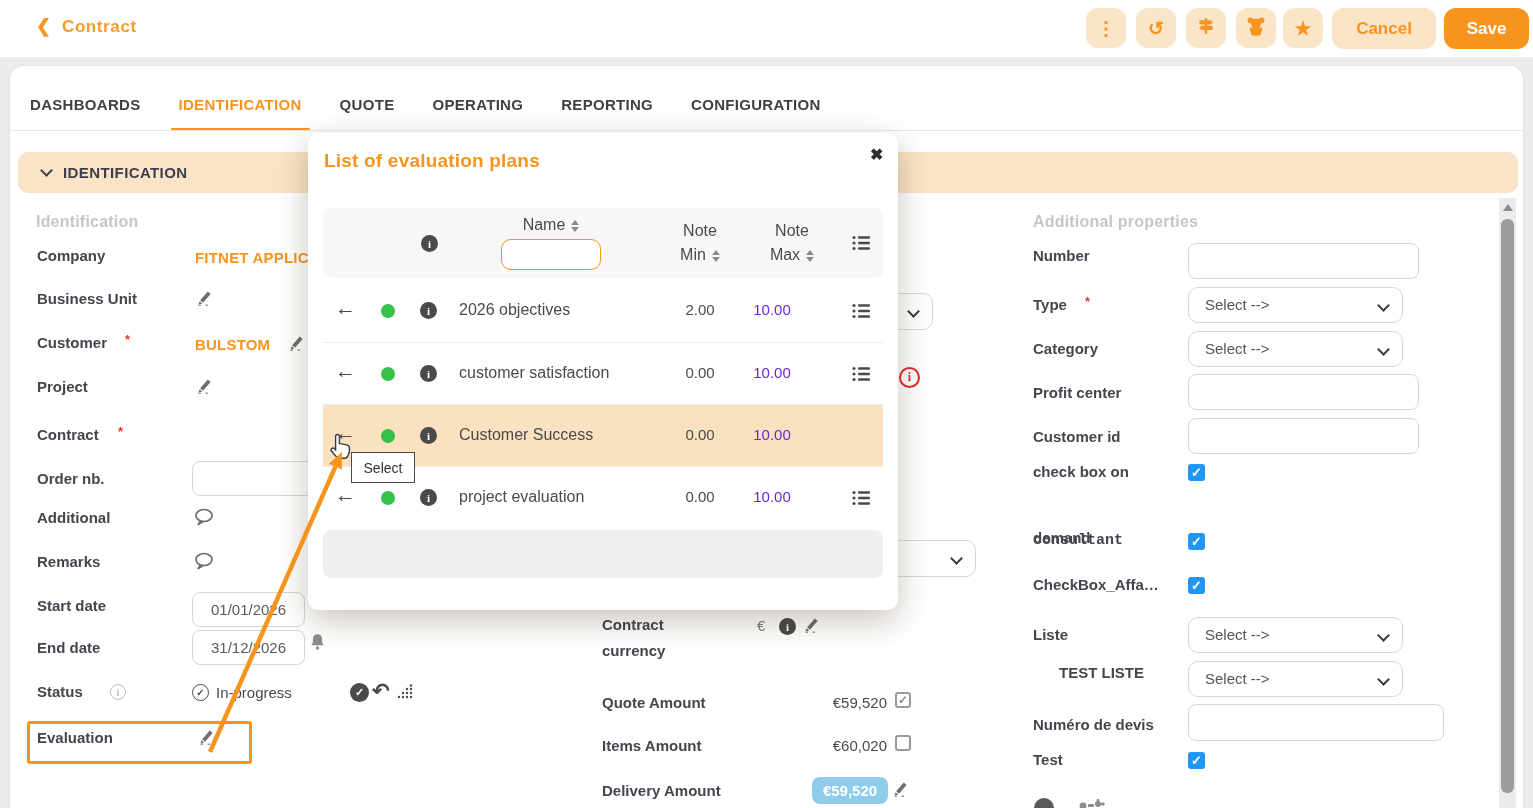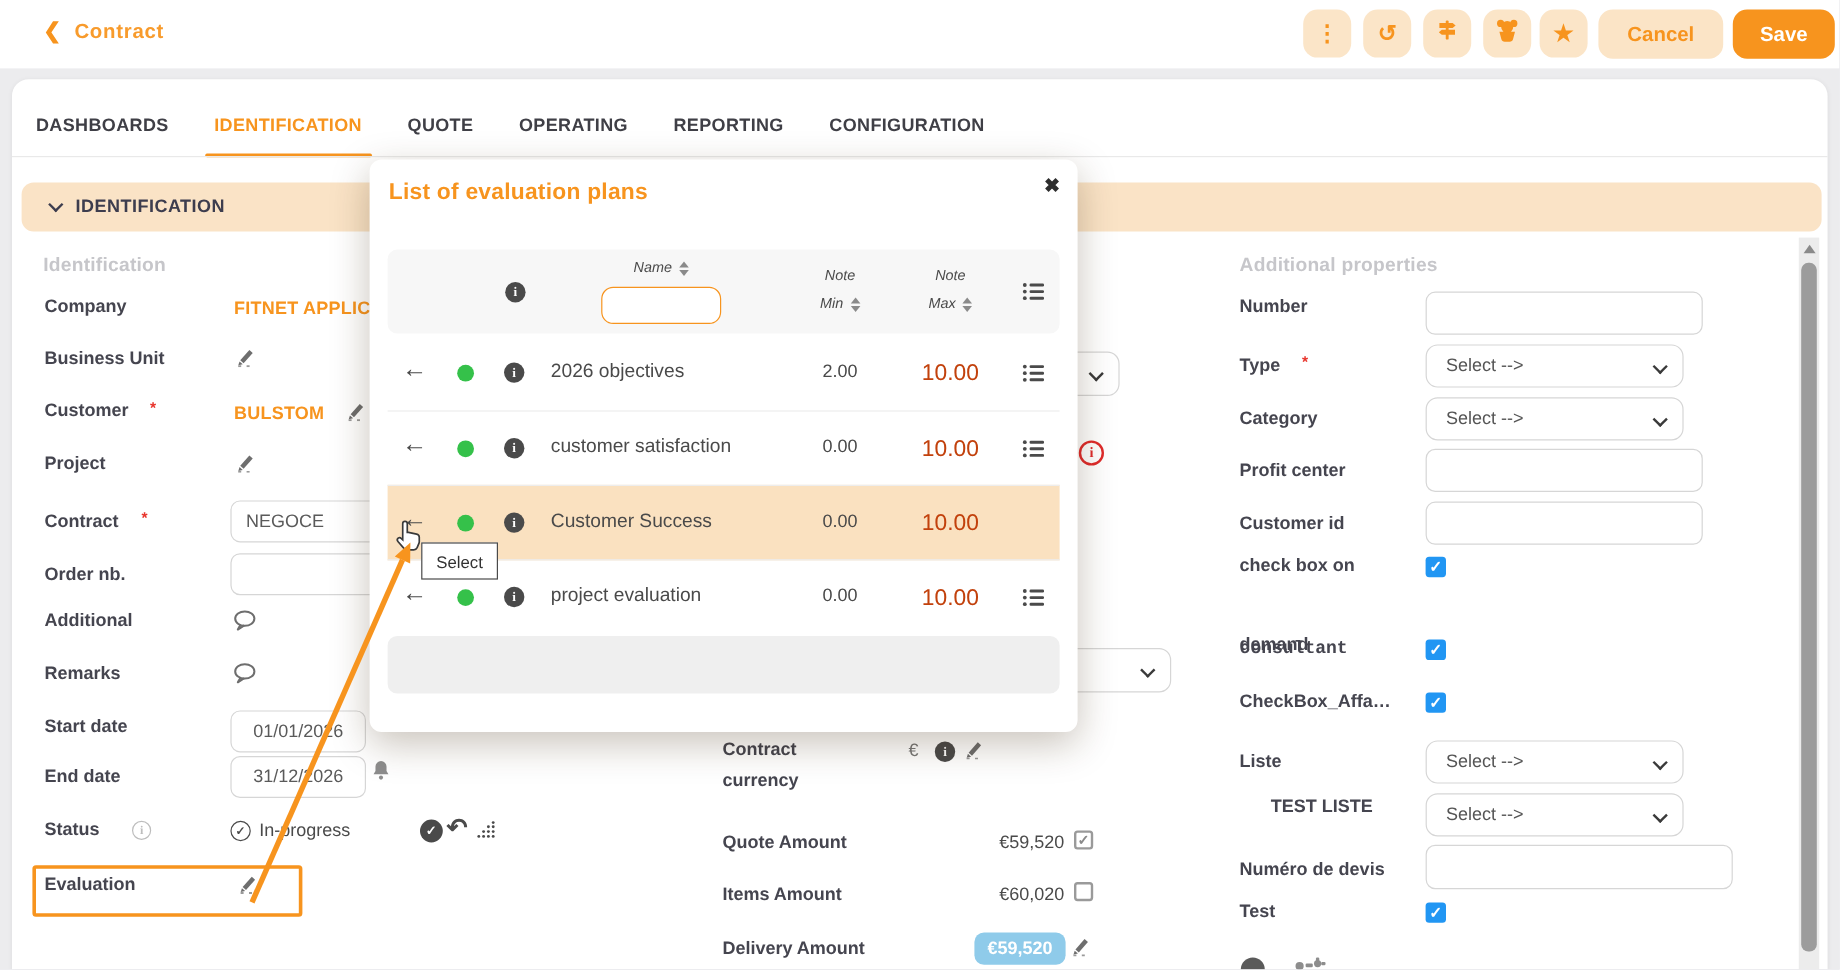--- a/index.html
+++ b/index.html
@@ -43,31 +43,31 @@
   .undo{font-size:21px;font-weight:bold;color:#4A4A4A;cursor:pointer;line-height:1;}
   .sort{display:inline-flex;flex-direction:column;gap:2px;margin-left:6px;vertical-align:middle;cursor:pointer;}
   .sort i{display:block;width:0;height:0;border-left:4px solid transparent;border-right:4px solid transparent;}
   .sort .up{border-bottom:5px solid #8a8a8a;}
   .sort .dn{border-top:5px solid #8a8a8a;}
   
   .modal{position:absolute;left:308px;top:133px;width:590px;height:477px;background:#fff;border-radius:10px;box-shadow:0 10px 32px rgba(60,40,10,.28);z-index:50;}
   .modal-title{position:absolute;left:16px;top:17px;font-size:19px;font-weight:bold;color:#F7941E;letter-spacing:.2px;}
   .modal-close{position:absolute;left:562px;top:12px;font-size:16px;font-weight:bold;color:#2e2e2e;cursor:pointer;}
   .mtable-head{position:absolute;left:15px;top:75px;width:560px;height:70px;background:#F7F7F7;border-radius:8px;}
-  .mhead-label{position:absolute;font-size:12px;color:#4A4A4A;font-style:italic;}
+  .mhead-label{position:absolute;font-size:16px;color:#4A4A4A;}
   .name-input{position:absolute;left:178px;top:31px;width:100px;height:31px;border:1.6px solid #F7941E;border-radius:10px;background:#fff;box-sizing:border-box;outline:none;font-size:15px;padding:0 10px;font-family:"Liberation Sans",sans-serif;}
   .mrow{position:absolute;left:15px;width:560px;height:62px;}
   .mrow.sep{border-top:1px solid #EDEDED;}
   .mrow.hl{background:#FAE1C0;}
   .row-arrow{position:absolute;left:12px;top:17px;font-size:21px;font-weight:bold;color:#4A4A4A;cursor:pointer;line-height:1;}
   .row-dot{position:absolute;left:58px;top:24px;width:14px;height:14px;border-radius:50%;background:#35C14A;}
   .row-info{position:absolute;left:97px;top:22px;}
   .row-name{position:absolute;left:136px;top:21px;font-size:16px;color:#4A4A4A;}
   .row-min{position:absolute;left:342px;top:21px;width:70px;text-align:center;font-size:15px;color:#4A4A4A;}
-  .row-max{position:absolute;left:434px;top:21px;width:70px;text-align:center;font-size:19px;color:#c2410c;}
+  .row-max{position:absolute;left:414px;top:21px;width:70px;text-align:center;font-size:15px;color:#6d28d9;}
   .row-list{position:absolute;left:529px;top:23px;cursor:pointer;}
   .mfooter{position:absolute;left:15px;top:397px;width:560px;height:48px;background:#EFEFEF;border-radius:8px;}
   .tooltip{position:absolute;left:43px;top:319px;width:62px;height:29px;background:#fff;border:1.4px solid #4a4a4a;display:flex;align-items:center;justify-content:center;font-size:14px;color:#333;z-index:65;}
   .cursor{position:absolute;left:20px;top:299px;z-index:80;}
   
   .pill{position:absolute;left:812px;top:777px;width:76px;height:27px;background:#8FCBEA;border-radius:8px;color:#fff;font-weight:bold;font-size:15px;display:flex;align-items:center;justify-content:center;}
   .eval-box{position:absolute;left:27px;top:721px;width:219px;height:37px;border:3px solid #F7941E;border-radius:3px;z-index:40;}
   .scroll-track{position:absolute;left:1499px;top:198px;width:17px;height:610px;background:#ECECEC;}
   .scroll-thumb{position:absolute;left:1501px;top:219px;width:13px;height:574px;background:#9C9C9C;border-radius:6px;cursor:pointer;}
   .scroll-up{position:absolute;left:1503px;top:204px;width:0;height:0;border-left:5px solid transparent;border-right:5px solid transparent;border-bottom:7px solid #8a8a8a;cursor:pointer;}
@@ -150,21 +150,20 @@
 
   <span class="abs flabel" style="left:37px;top:378px;">Project</span>
   <span class="abs ic" style="left:196px;top:377px;"><svg width="17" height="17" viewBox="0 0 17 17">
         <path d="M4.2 11.2 L11.8 2.6 L14.6 5.1 L7 13.7 Z" fill="#6e6e6e"></path>
         <path d="M3.6 12.2 L6.3 14.6 L2.6 15.4 Z" fill="#6e6e6e"></path>
         <path d="M2.5 16.2 h4.5 M9.5 16.2 h4" stroke="#9a9a9a" stroke-width="1.6" stroke-dasharray="2.5 2" fill="none"></path>
       </svg></span>
 
   <span class="abs flabel" style="left:37px;top:426px;">Contract</span>
   <span class="abs req" style="left:113px;top:424px;">*</span>
-  <input class="input" style="left: 192px; top: 417px; width: 152px; height: 35px;" value="NEGOCE">
 
   <span class="abs flabel" style="left:37px;top:470px;">Order nb.</span>
   <input class="input" style="left: 192px; top: 461px; width: 152px; height: 35px;">
 
   <span class="abs flabel" style="left:37px;top:509px;">Additional</span>
   <span class="abs ic" style="left:194px;top:508px;"><svg width="20" height="18" viewBox="0 0 20 18">
         <ellipse cx="10" cy="7.5" rx="8" ry="6" fill="none" stroke="#6e6e6e" stroke-width="1.7"></ellipse>
         <path d="M6.5 12.5 L4.2 16.6 L9.6 13.2" fill="none" stroke="#6e6e6e" stroke-width="1.7" stroke-linejoin="round"></path>
       </svg></span>
 

